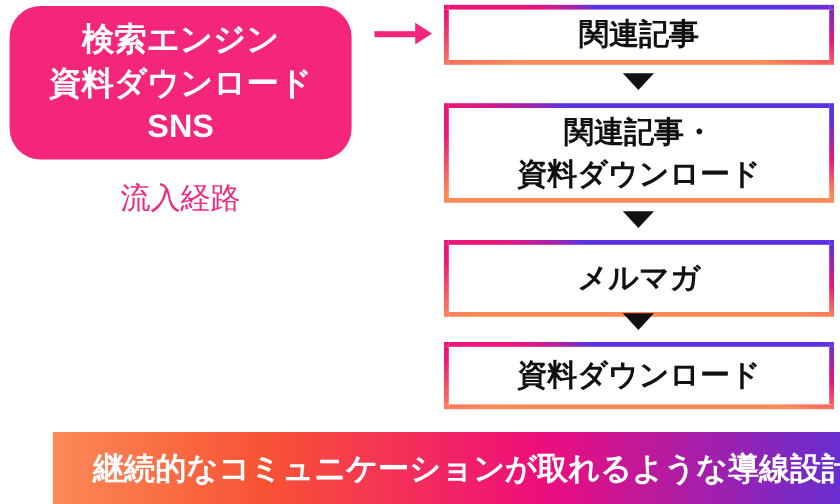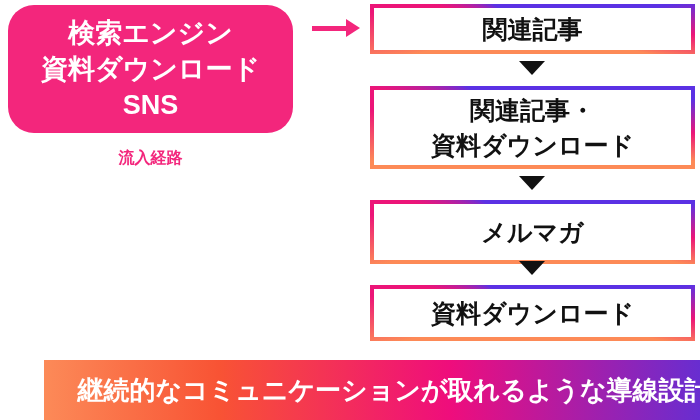--- a/index.html
+++ b/index.html
@@ -10,21 +10,21 @@
   }
   
   .source-box{
     position:absolute;left:8px;top:5px;width:285px;height:128px;
     background:#f3267c;color:#ffffff;
     display:flex;flex-direction:column;align-items:center;justify-content:center;
     font-weight:bold;font-size:27px;line-height:36px;text-align:center;border-radius:26px;
   }
   .source-caption{
     position:absolute;left:8px;top:148px;width:285px;
-    color:#f3267c;font-weight:bold;font-size:16px;text-align:center;
+    color:#f3267c;font-weight:normal;font-size:25px;text-align:center;
   }
   
   .flow-arrow{position:absolute;left:312px;top:19px;width:48px;height:18px;}
   .flow-arrow .shaft{position:absolute;left:0;top:7px;width:36px;height:5px;background:#f3267c;}
   .flow-arrow .head{
     position:absolute;left:34px;top:0;width:0;height:0;
     border-left:14px solid #f3267c;border-top:9px solid transparent;border-bottom:9px solid transparent;
   }
   
   .step{

